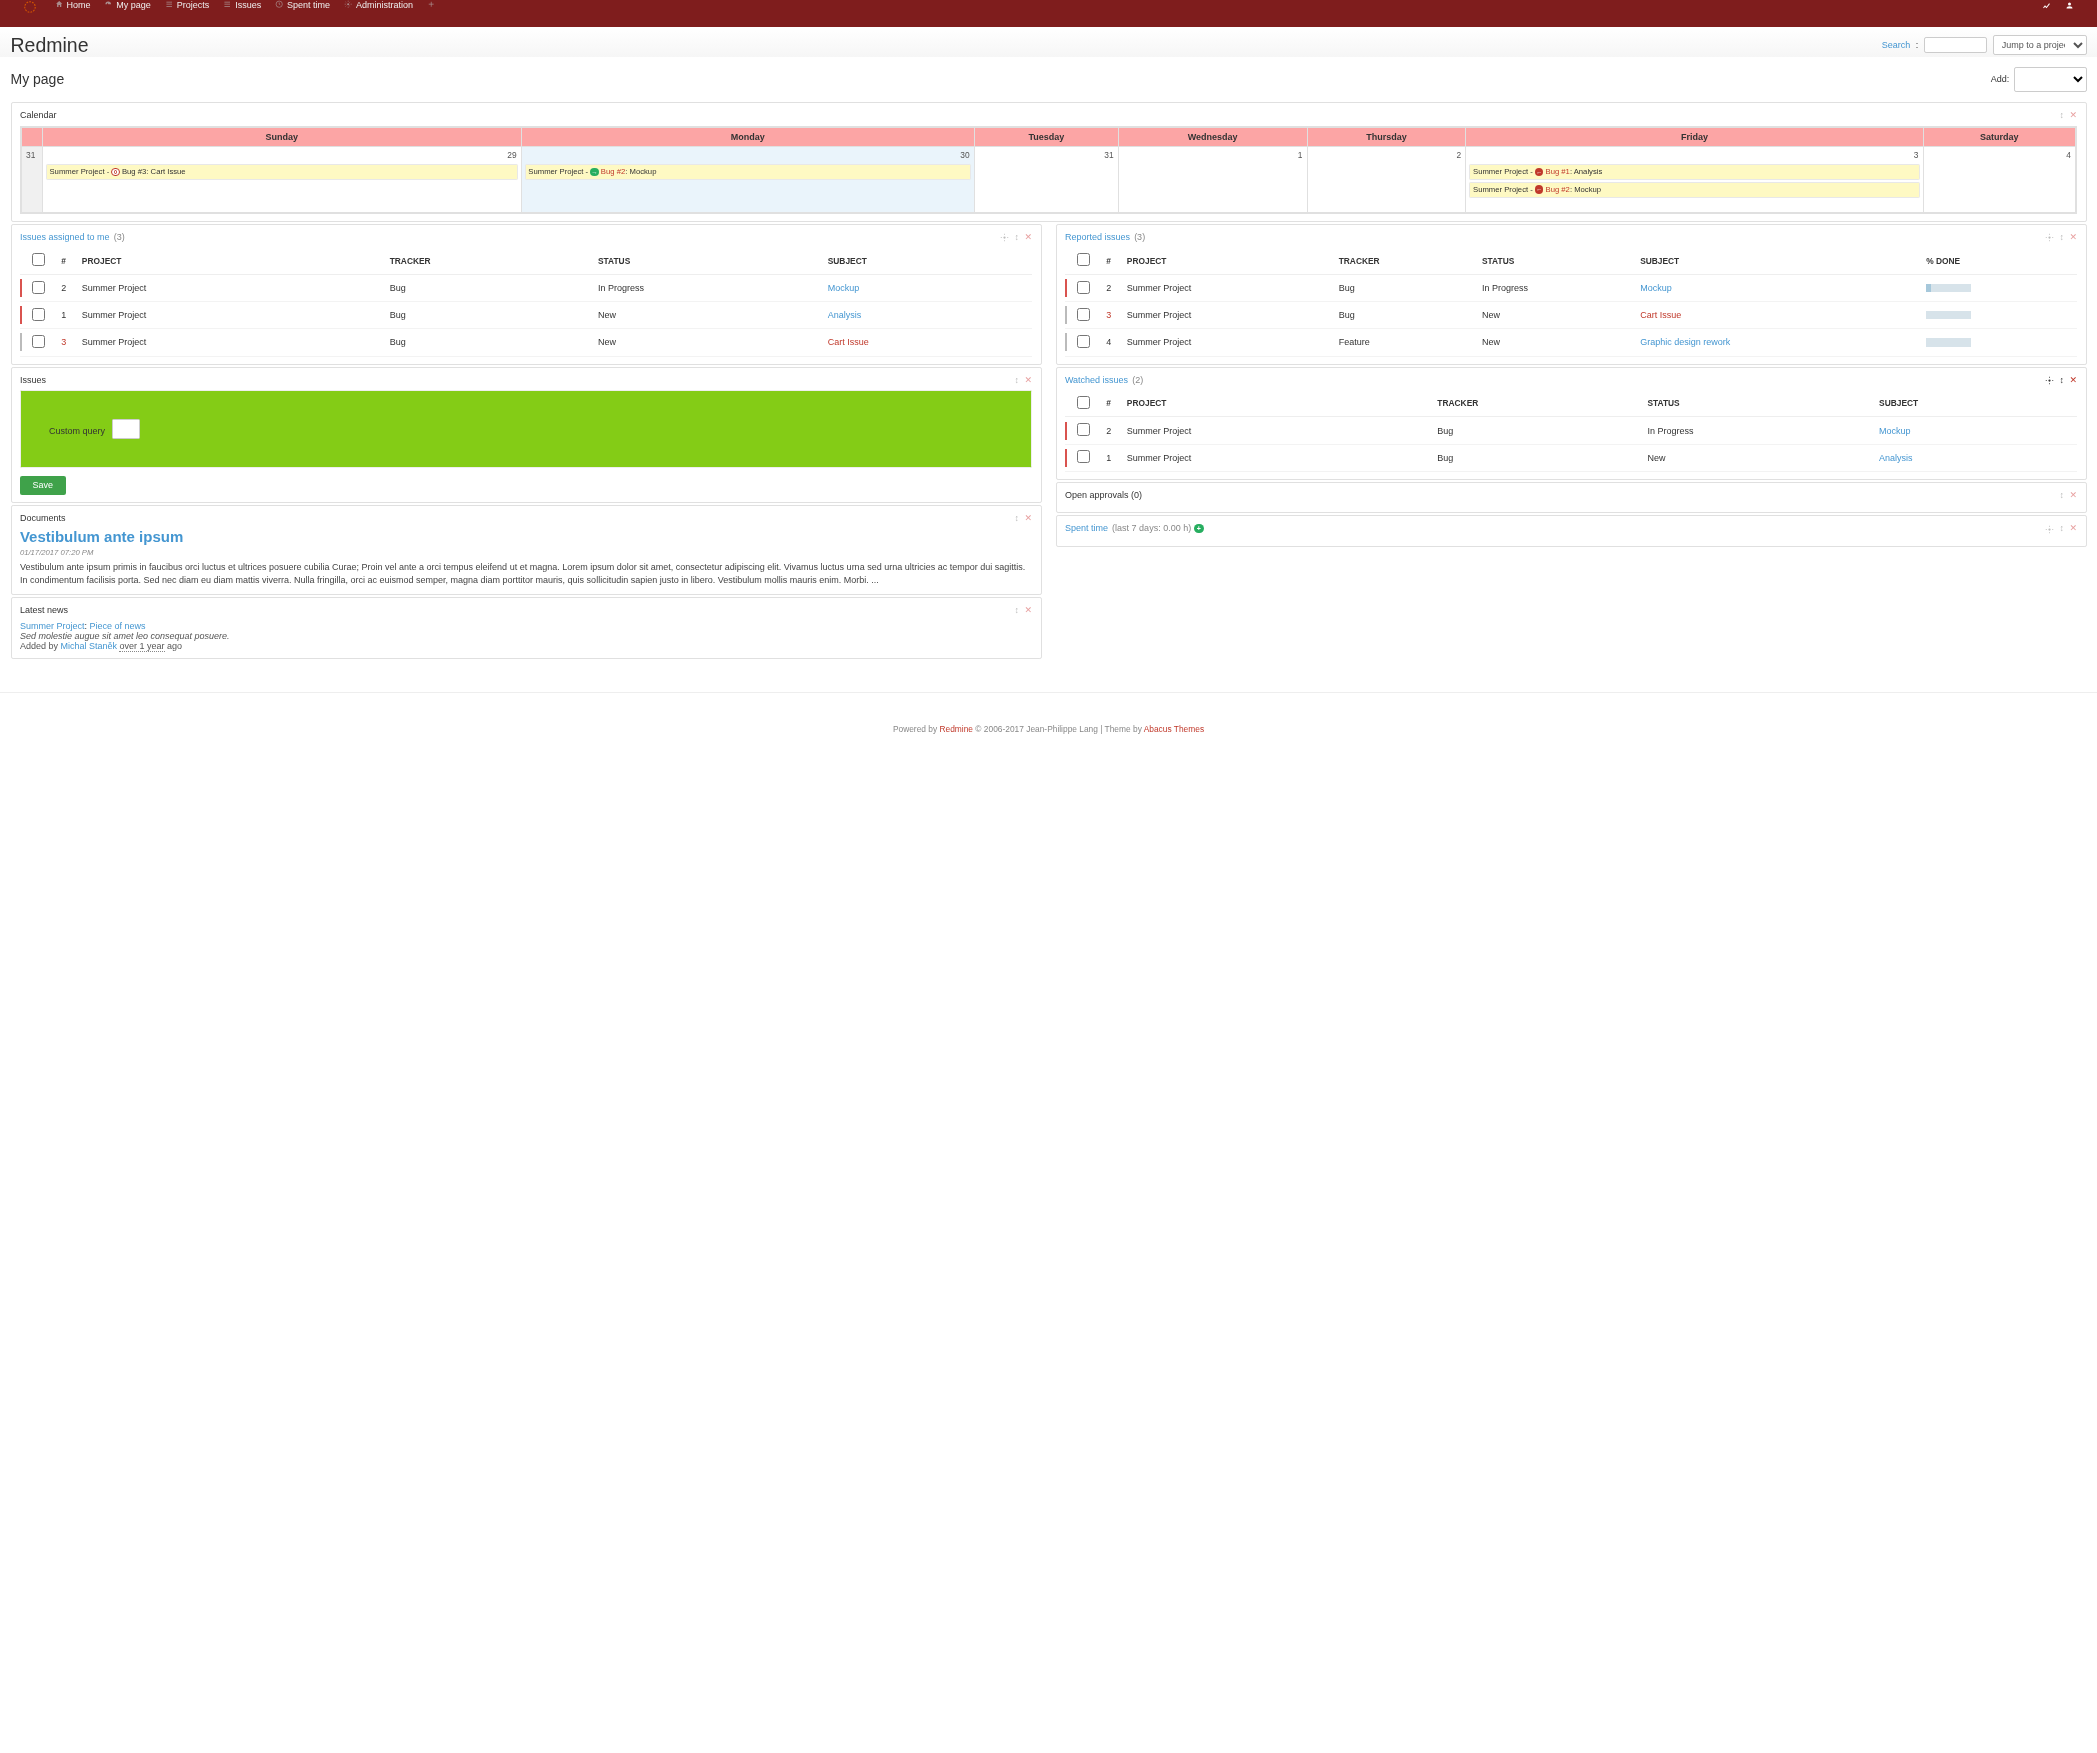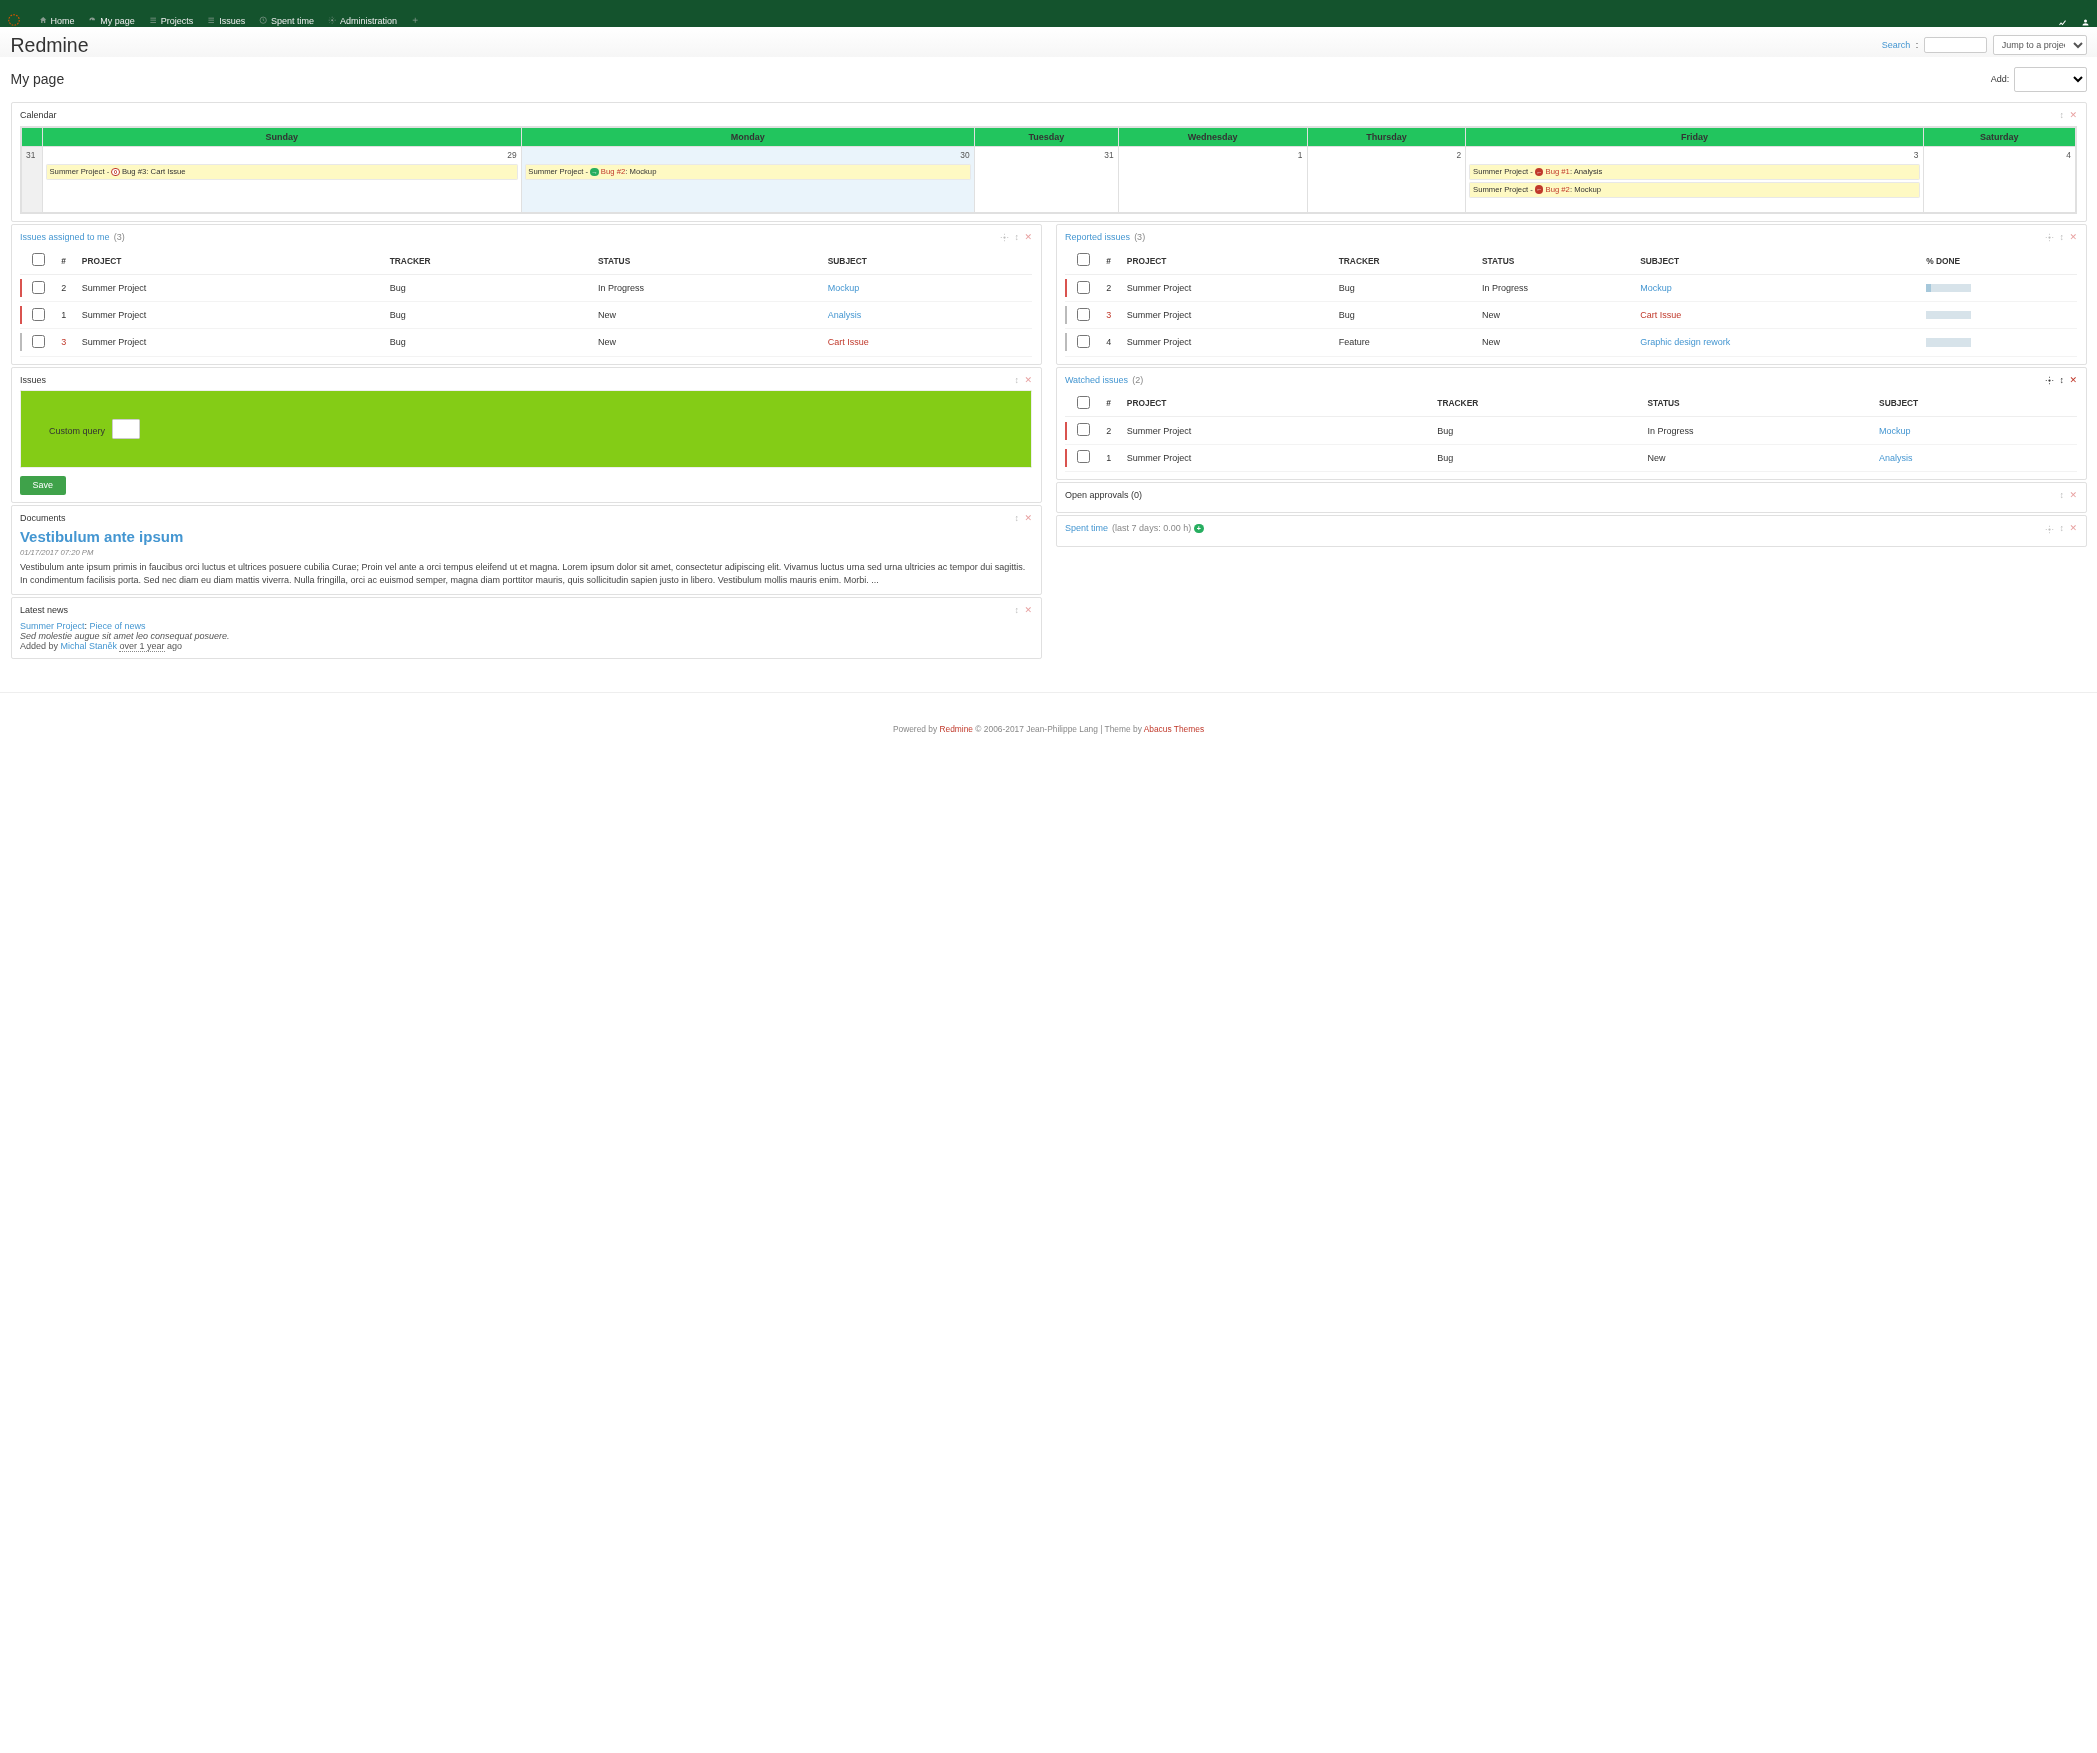--- a/index.html
+++ b/index.html
@@ -1,20 +1,20 @@
 <!DOCTYPE html>
 <html style="font-size:11px"><head>
 <meta charset="utf-8">
 <style>
 * { box-sizing: border-box; margin: 0; padding: 0; }
 body { font-family: -apple-system, BlinkMacSystemFont, "Segoe UI", Arial, sans-serif; font-size: 9px; color: #333; background: #fff; }
 a { color: #4496d1; text-decoration: none; cursor: pointer; }
 
 
-.top-menu { background: #14532d; height: 26.5px; display: flex; align-items: flex-end; padding: 0 7px; }
+.top-menu { background: #7f1d1d; height: 26.5px; display: flex; align-items: flex-start; padding: 0 23px; }
 .top-menu .logo { width: 14px; height: 14px; margin-right: 10.5px; }
 .top-menu ul { list-style: none; display: flex; gap: 0; }
 .top-menu li { display: flex; align-items: center; color: #eee; padding: 0 7px; font-size: 9px; cursor: pointer; }
 .top-menu li .icon { margin-right: 3.5px; opacity: 0.7; }
 .top-menu .right { margin-left: auto; display: flex; gap: 14px; }
 .top-menu .right .icon-btn { color: #fff; cursor: pointer; }
 
 
 .header { padding: 7px 10.5px 0 10.5px; display: flex; align-items: center; background: linear-gradient(#fff, #f6f6f6); }
 .header h1 { font-size: 19.5px; font-weight: 400; color: #333; }
@@ -40,21 +40,21 @@
 .box-header .actions .act.danger { color: #e8a1a1; }
 .box-header .actions .act.active { color: #333; }
 .box-header .actions .act.danger.active { color: #c0392b; }
 
 .splitcontent { display: flex; gap: 14px; }
 .splitcontent .col { flex: 1; min-width: 0; }
 
 
 .calendar { border: 0.7px solid #e0e0e0; }
 .calendar table { width: 100%; border-collapse: collapse; }
-.calendar th { background: #22c55e; padding: 4.2px; font-weight: 600; font-size: 9px; border: 0.7px solid #e0e0e0; }
+.calendar th { background: #fca5a5; padding: 4.2px; font-weight: 600; font-size: 9px; border: 0.7px solid #e0e0e0; }
 .calendar td { border: 0.7px solid #e0e0e0; vertical-align: top; height: 66px; padding: 0; position: relative; }
 .calendar td.wknum { background: #f0f0f0; width: 21px; text-align: left; vertical-align: top; padding: 2.8px 4.2px; font-size: 8.4px; color: #555; }
 .calendar .daynum { text-align: right; padding: 2.8px 4.2px; font-size: 8.4px; color: #555; }
 .calendar td.today { background: #eaf4fb; }
 .calendar .event { margin: 1.4px 2.8px; padding: 2.1px 2.8px; background: #fef9c3; border: 0.7px solid #e8e8e8; border-radius: 1.4px; font-size: 7.7px; line-height: 1.3; }
 .calendar .event .issue-link { color: #c0392b; }
 .calendar .event .icon-circle { display:inline-block; width:8.4px;height:8.4px;border-radius:50%;vertical-align:middle; }
 .calendar .event .icon-circle.target { border: 1.4px solid #c0392b; background: #fff; position:relative; }
 .calendar .event .icon-circle.target::after { content:""; position:absolute; inset:1.4px; border:0.7px solid #c0392b; border-radius:50%; }
 .calendar .event .icon-circle.go { background: #27ae60; color:#fff; text-align:center; font-size:6.3px; line-height:8.4px; font-weight:bold; }

